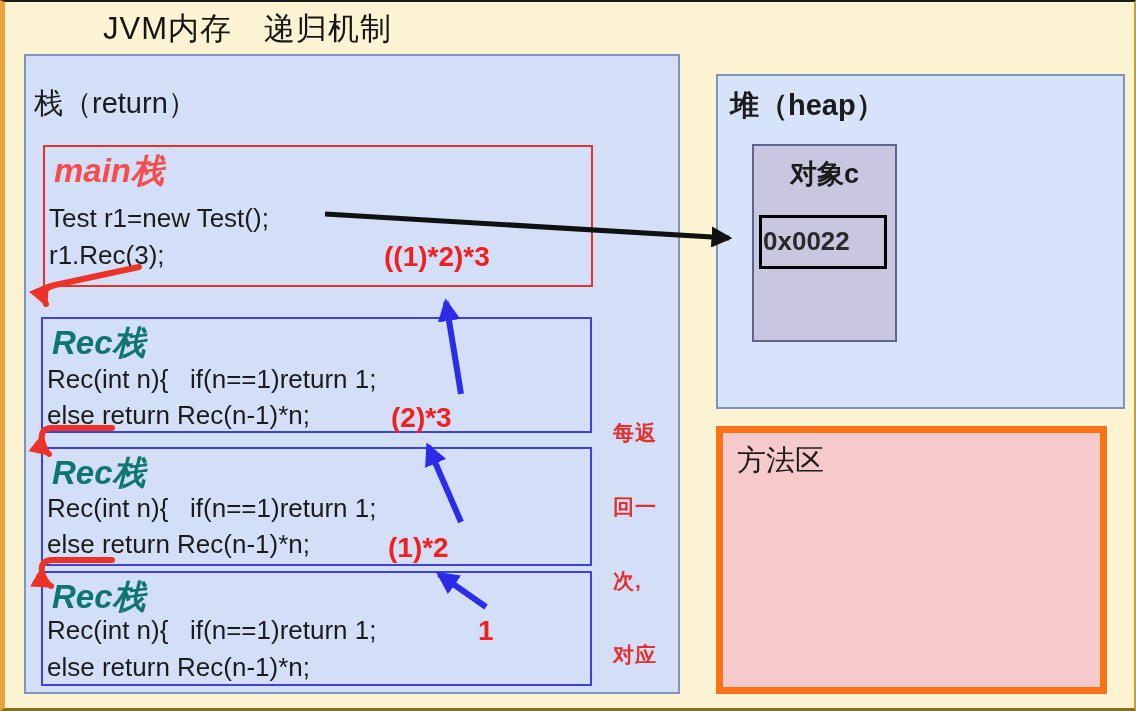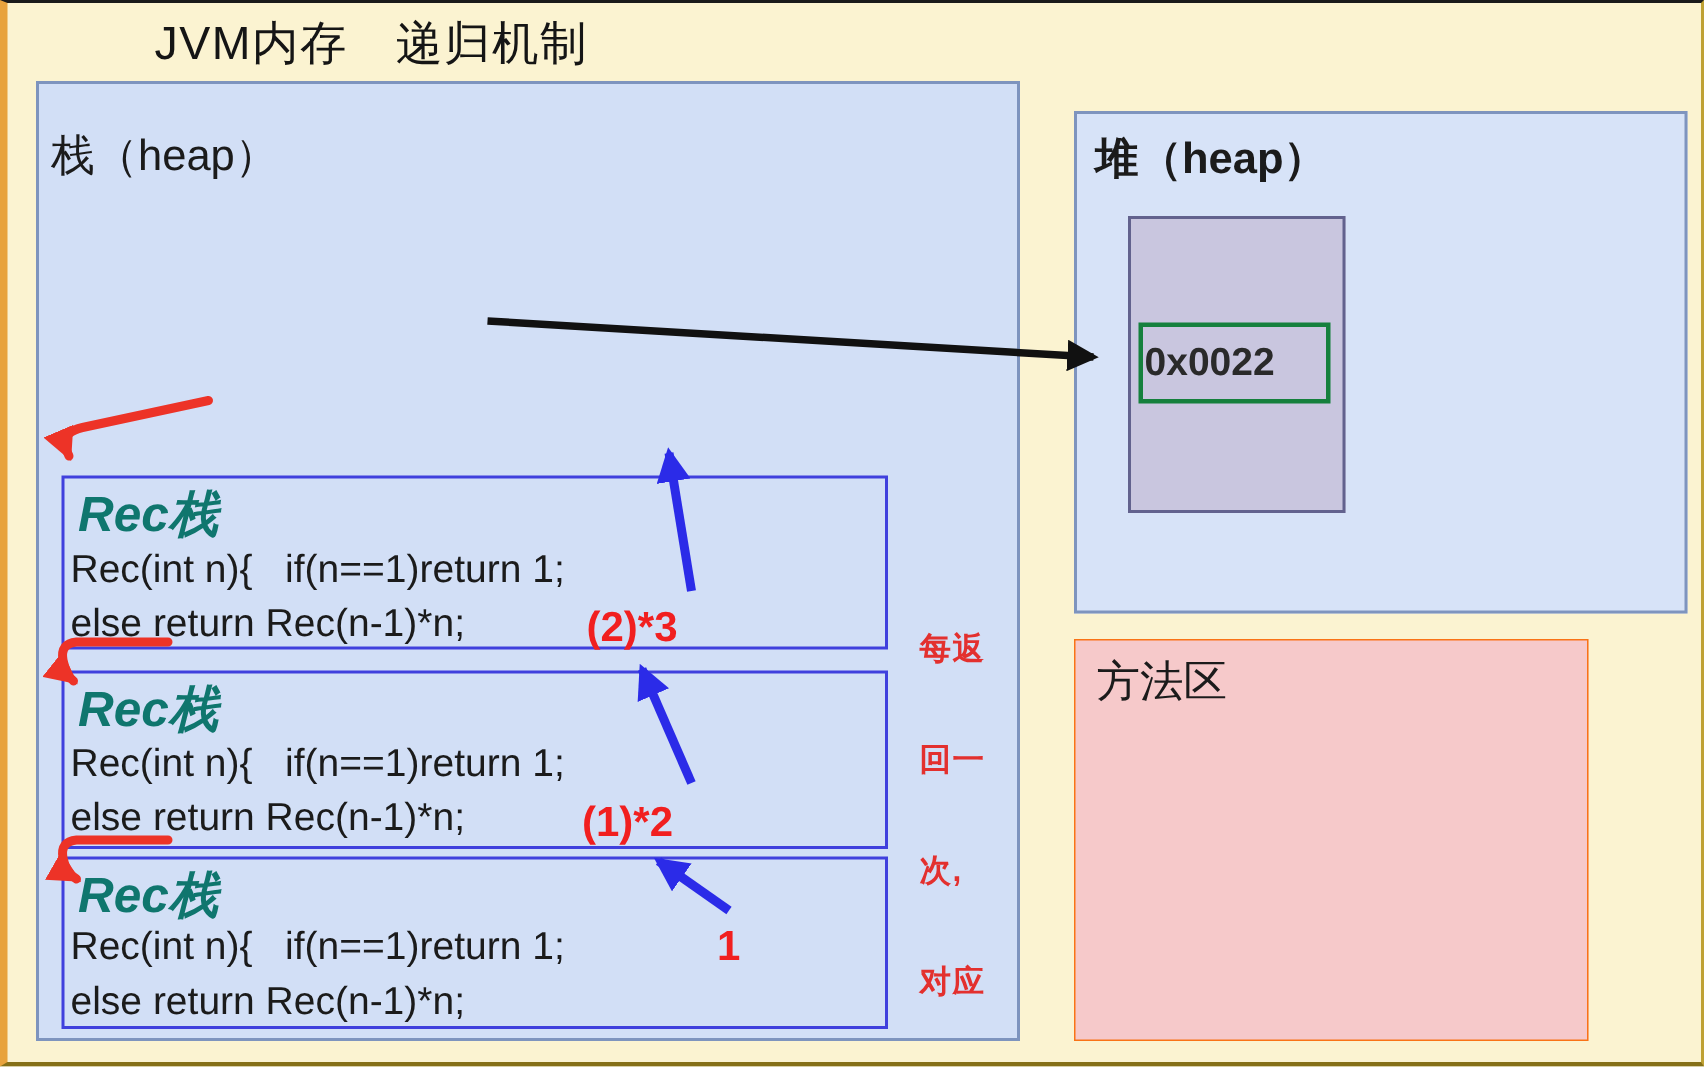--- a/index.html
+++ b/index.html
@@ -53,46 +53,52 @@
   .object-box{
     position:absolute;left:34px;top:68px;width:145px;height:198px;
     background:#c9c6df;border:2px solid #62628e;box-sizing:border-box;
   }
   .object-label{
     position:absolute;left:0;top:10px;width:100%;text-align:center;
     font-size:27px;color:#1b1b1b;white-space:pre;
   }
   .address-box{
     position:absolute;left:5px;top:69px;width:128px;height:54px;
-    border:3px solid #15803d;box-sizing:border-box;
+    border:3px solid #000000;box-sizing:border-box;
   }
   .address-text{
     position:absolute;left:1px;top:8px;font-size:26px;color:#2a2a2a;white-space:pre;
   }
   
   .method-box{
-    position:absolute;left:711px;top:424px;width:343px;height:268px;
-    background:#f6c9ca;border:1px solid #f97316;box-sizing:border-box;
+    position:absolute;left:711px;top:424px;width:391px;height:268px;
+    background:#f6c9ca;border:7px solid #f97316;box-sizing:border-box;
   }
   .method-label{
     position:absolute;left:14px;top:8px;font-size:29px;color:#1b1b1b;white-space:pre;
   }
   
   .overlay{position:absolute;left:0;top:0;width:1136px;height:711px;pointer-events:none;}
 </style>
 </head>
 <body>
 
 <div class="page">
 
   <div class="title">JVM内存　递归机制</div>
 
   <div class="stack-box">
-    <div class="region-label">栈（heap）</div>
+    <div class="region-label">栈（return）</div>
 
+    <div class="frame main-frame">
+      <div class="frame-label main-label">main栈</div>
+      <div class="code" style="top:56px">Test r1=new Test();</div>
+      <div class="code" style="top:93px">r1.Rec(3);</div>
+      <div class="result" style="left:339px;top:94px">((1)*2)*3</div>
+    </div>
 
     <div class="frame rec-frame rec-frame-1">
       <div class="frame-label rec-label">Rec栈</div>
       <div class="code" style="top:45px">Rec(int n){   if(n==1)return 1;</div>
       <div class="code" style="top:81px">else return Rec(n-1)*n;</div>
       <div class="result" style="left:348px;top:83px">(2)*3</div>
     </div>
 
     <div class="frame rec-frame rec-frame-2">
       <div class="frame-label rec-label">Rec栈</div>
@@ -115,20 +121,21 @@
       <div>对应</div>
       
       
       
     </div>
   </div>
 
   <div class="heap-box">
     <div class="region-label" style="left:12px;top:10px">堆（heap）</div>
     <div class="object-box">
+      <div class="object-label">对象c</div>
       <div class="address-box">
         <div class="address-text">0x0022</div>
       </div>
     </div>
   </div>
 
   <div class="method-box">
     <div class="method-label">方法区</div>
   </div>
 

